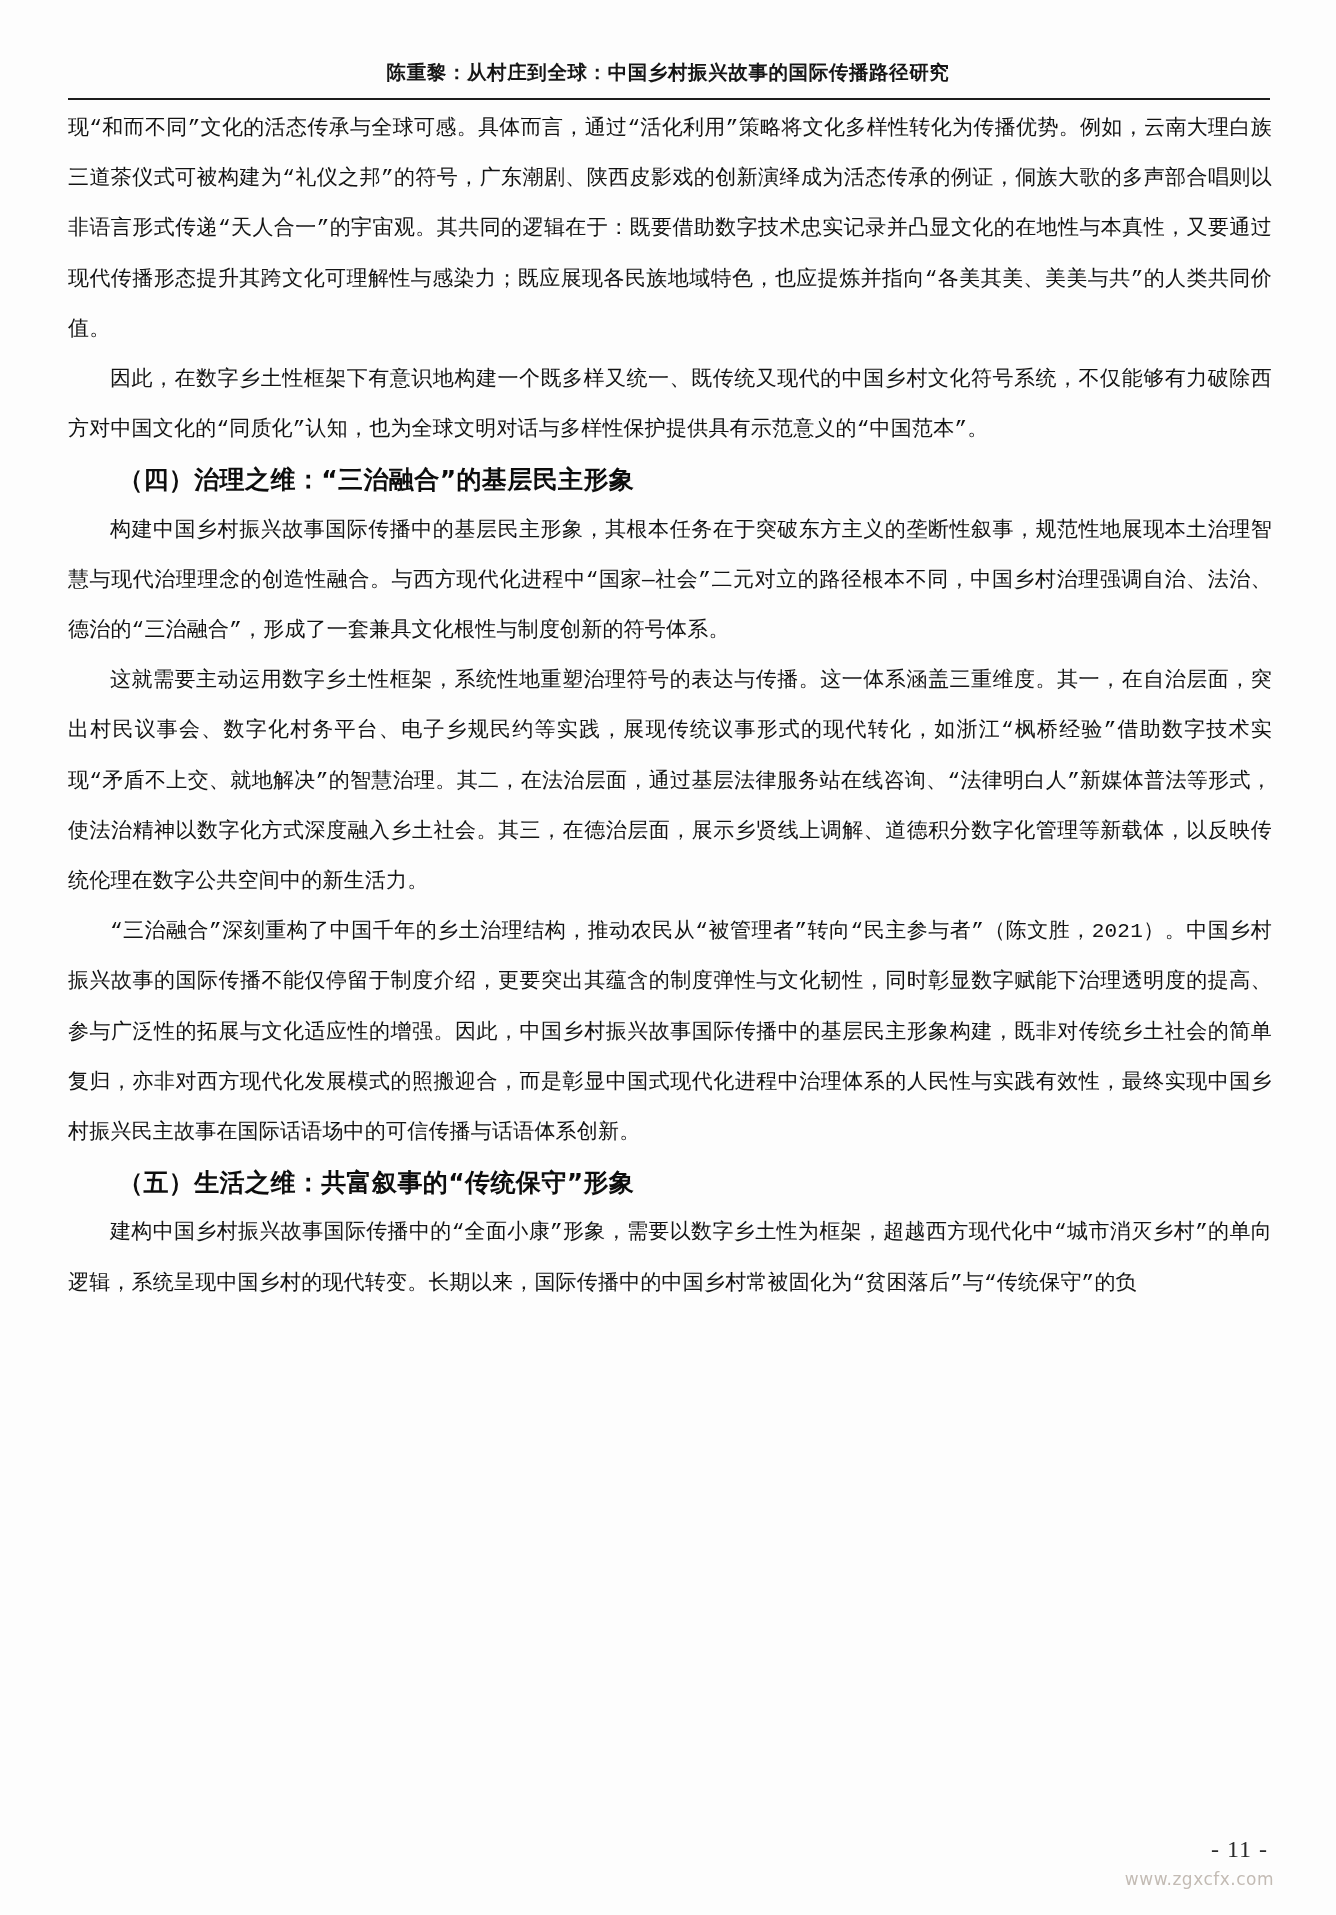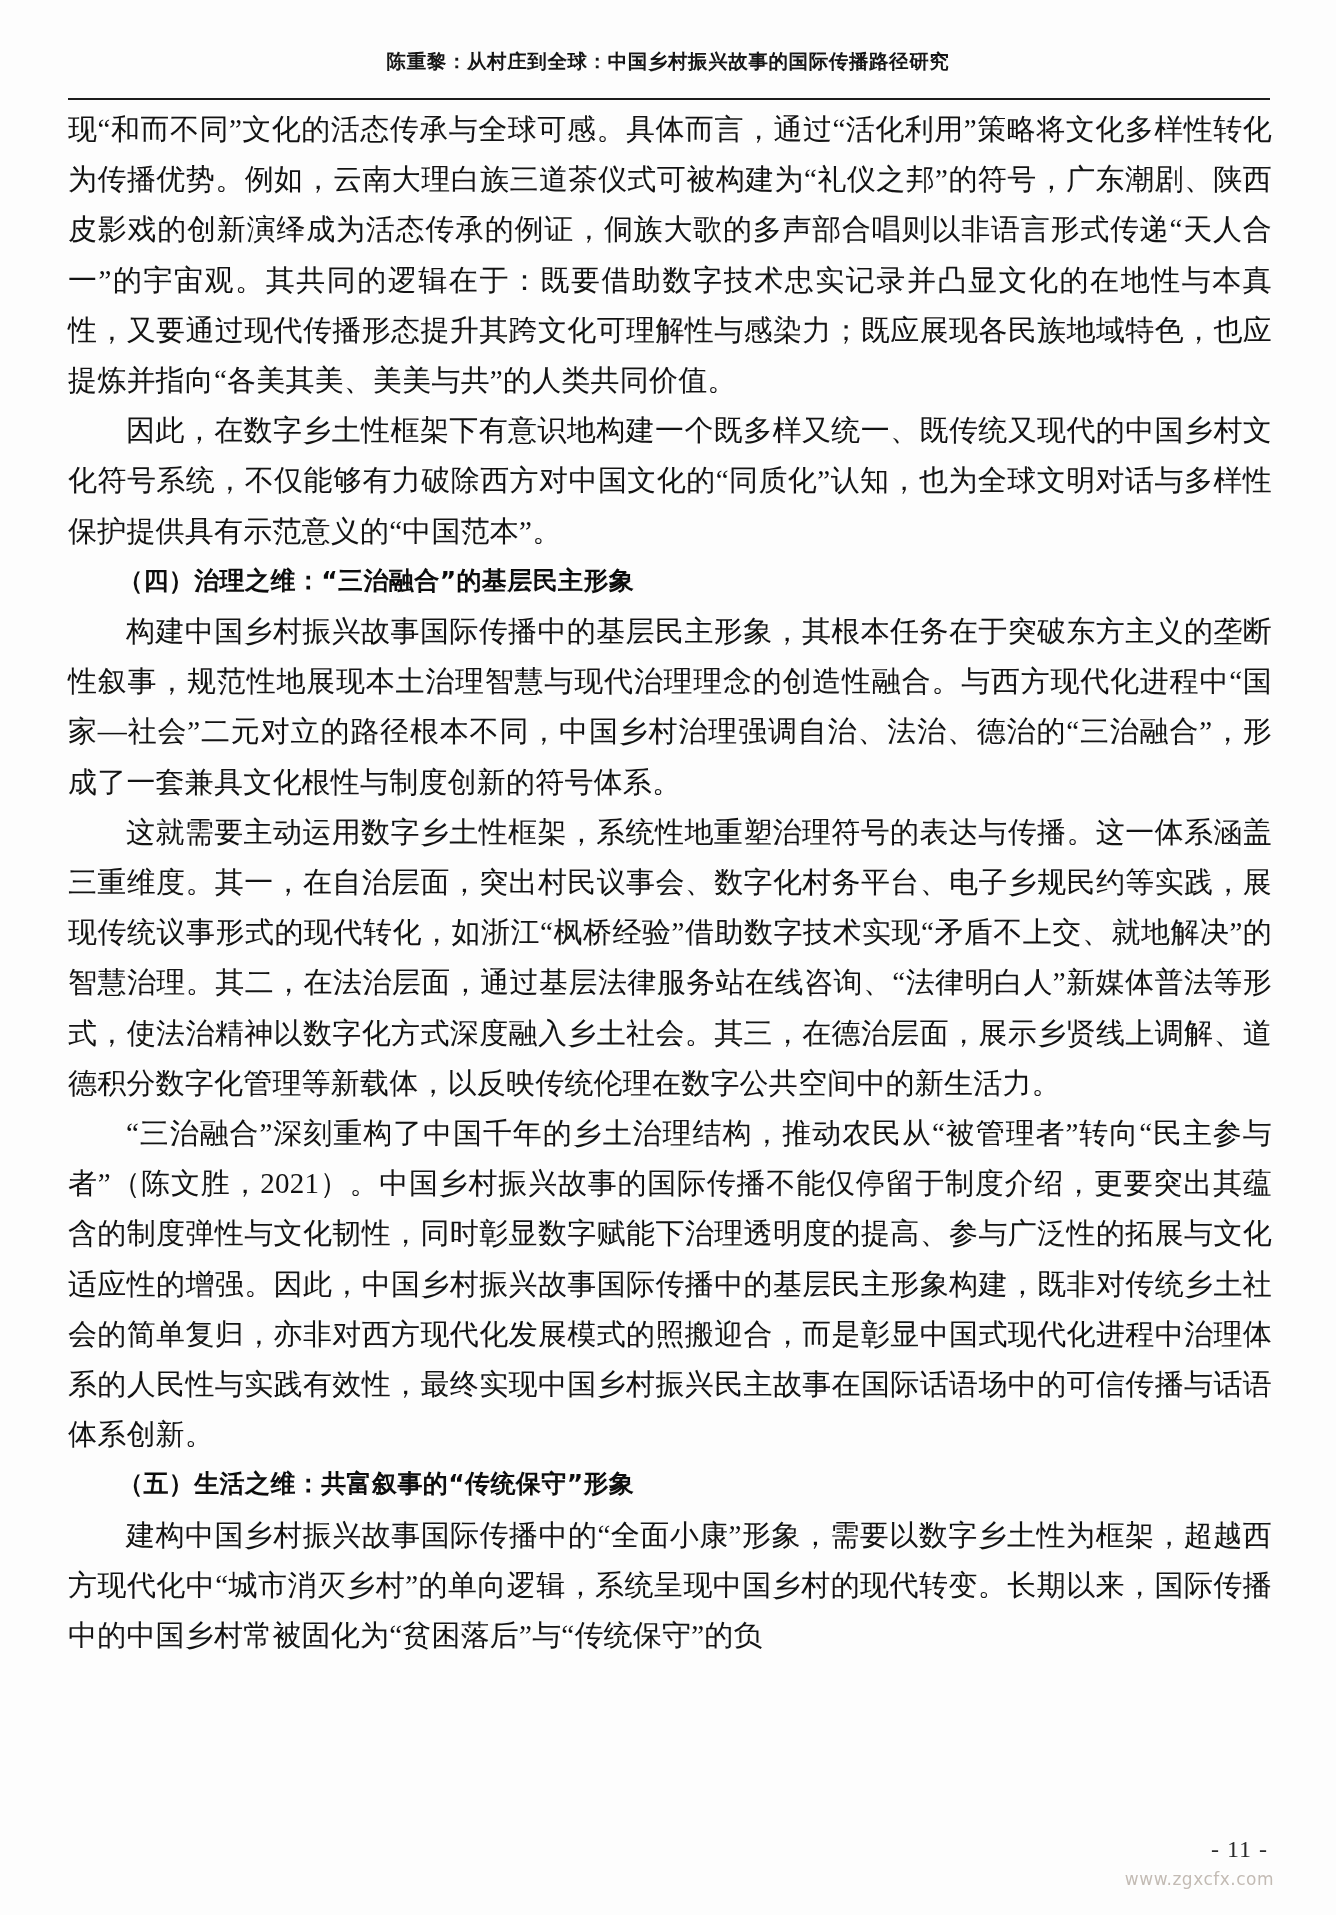--- a/index.html
+++ b/index.html
@@ -21,21 +21,21 @@
     left: 0; top: 0;
     width: 1336px;
     height: 1915px;
     background: #fdfdfd;
   }
 
   
   .running-header {
     position: absolute;
     left: 68px;
-    top: 48px;
+    top: 59px;
     width: 1200px;
     text-align: center;
   }
   .running-header .htext {
     font-size: 19.5px;
     letter-spacing: 0.6px;
     color: #161616;
     font-family: "DejaVu Sans", "Liberation Sans", sans-serif;
     font-weight: 600;
     white-space: nowrap;
@@ -52,29 +52,29 @@
   
   .content {
     position: absolute;
     left: 68px;
     top: 104px;
     width: 1204px;
   }
 
   p.para {
     margin: 0;
-    font-size: 29px;
+    font-size: 21px;
     line-height: 50.2px;
     text-align: justify;
     text-align-last: left;
     text-justify: inter-ideograph;
     text-indent: 2em;
     color: #131313;
     letter-spacing: 0.2px;
-    font-family: Liberation Serif, serif;
+    font-family: Liberation Mono, monospace;
   }
   p.para.noindent {
     text-indent: 0;
   }
 
   h3.section-heading {
     margin: 0;
     font-size: 25px;
     line-height: 50.2px;
     text-indent: 2em;

